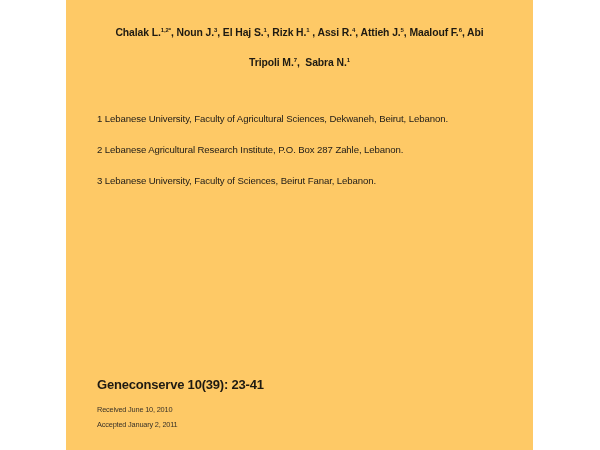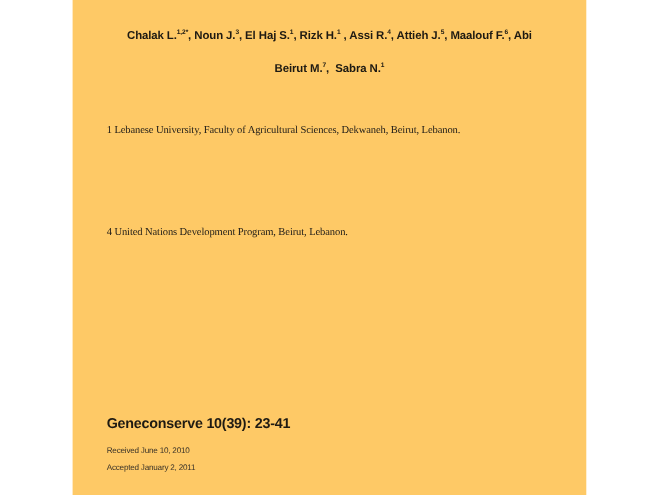--- a/index.html
+++ b/index.html
@@ -38,21 +38,20 @@
     }
     .affil {
       position: absolute;
       left: 31px;
       width: 406px;
       font-size: 9.6px;
       line-height: 18px;
       text-align: justify;
       letter-spacing: -0.1px;
       color: #24201a;
-      font-family: Liberation Serif, serif;
     }
     .journal {
       position: absolute;
       left: 31px;
       top: 377px;
       font-size: 13px;
       font-weight: bold;
       letter-spacing: -0.2px;
     }
     .date {
@@ -66,23 +65,24 @@
 </head>
 <body>
 
 <div class="page">
 
   <div class="authors l1">
     <span><span>Chalak L.</span><sup>1,2*</sup><span>, </span></span><span><span>Noun J.</span><sup>3</sup><span>, </span></span><span><span>El Haj S.</span><sup>1</sup><span>, </span></span><span><span>Rizk H.</span><sup>1</sup><span> , </span></span><span><span>Assi R.</span><sup>4</sup><span>, </span></span><span><span>Attieh J.</span><sup>5</sup><span>, </span></span><span><span>Maalouf F.</span><sup>6</sup><span>, Abi</span></span>
   </div>
 
   <div class="authors l2">
-    <span><span>Beirut M.</span><sup>7</sup><span style="white-space:pre">,  </span></span><span><span>Sabra N.</span><sup>1</sup></span>
+    <span><span>Tripoli M.</span><sup>7</sup><span style="white-space:pre">,  </span></span><span><span>Sabra N.</span><sup>1</sup></span>
   </div>
 
   <div class="affil" style="top:110px">1 Lebanese University, Faculty of Agricultural Sciences, Dekwaneh, Beirut, Lebanon.</div>
-  <div class="affil" style="top:203px">4  United Nations Development Program, Beirut, Lebanon.</div>
+  <div class="affil" style="top:141px">2  Lebanese Agricultural Research Institute, P.O. Box 287 Zahle, Lebanon.</div>
+  <div class="affil" style="top:172px">3 Lebanese University, Faculty of Sciences, Beirut Fanar, Lebanon.</div>
 
   <div class="journal">Geneconserve 10(39): 23-41</div>
   <div class="date" style="top:405px">Received June 10, 2010</div>
   <div class="date" style="top:420px">Accepted January 2, 2011</div>
 
 </div>
 
 </body></html>

